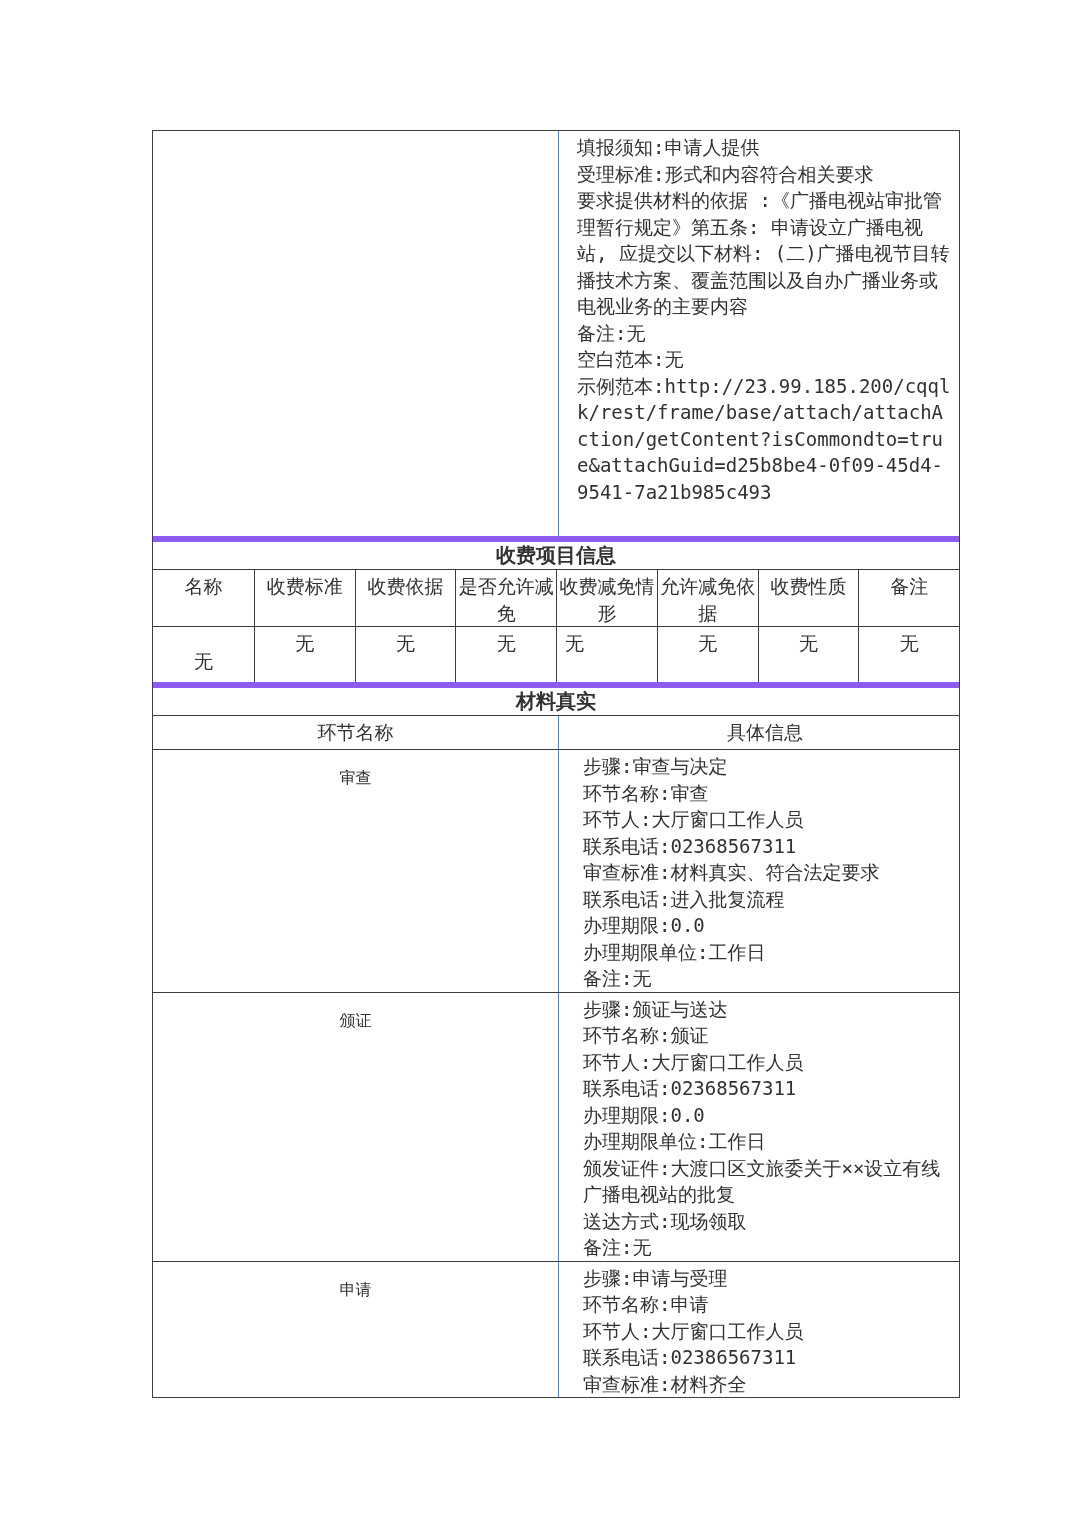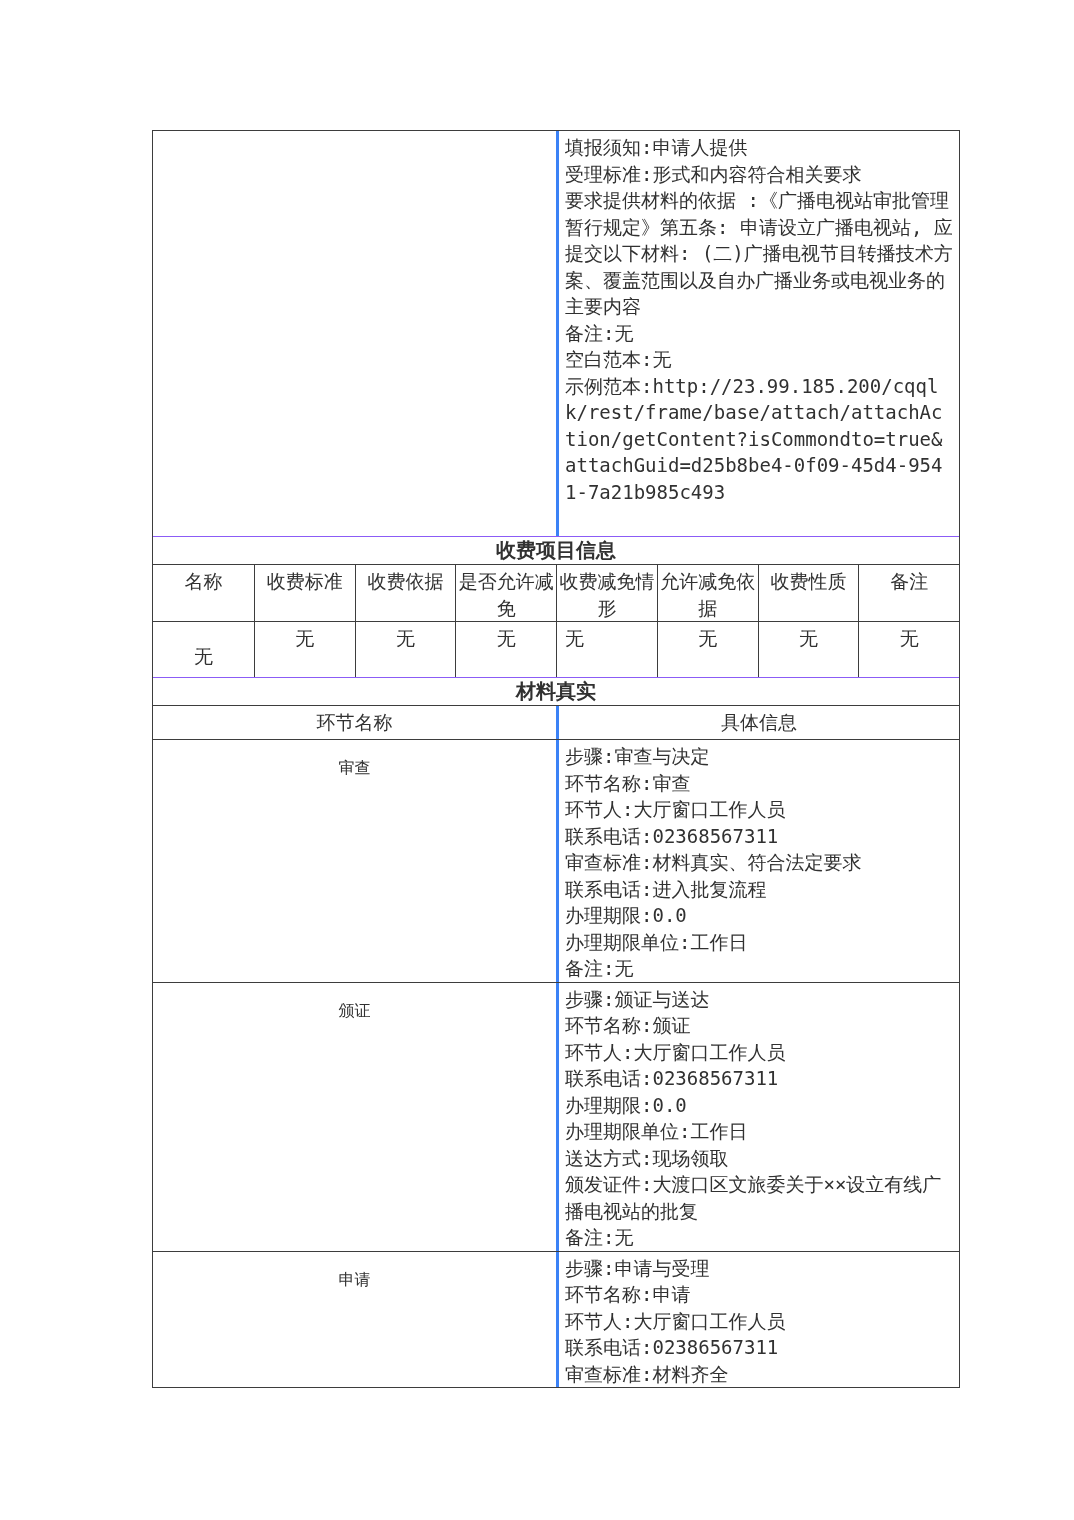--- a/index.html
+++ b/index.html
@@ -20,44 +20,45 @@
     top: 130px;
     width: 808px;
     border: 1px solid #3d3d3d;
     box-sizing: border-box;
     background: #ffffff;
   }
   .trow {
     display: flex;
     border-top: 1px solid #3d3d3d;
     box-sizing: border-box;
+    gap: 12px;
   }
   .trow:first-child { border-top: none; }
   .cell-left {
     width: 406px;
     flex: none;
-    border-right: 3px solid #3b82f6;
+    border-right: 1px solid #3b82f6;
     box-sizing: border-box;
   }
   .cell-right {
     flex: 1;
     min-width: 0;
     padding: 3px 6px 0 6px;
     box-sizing: border-box;
   }
   .para {
     font-size: 19px;
     line-height: 26.5px;
     word-break: normal;
     overflow-wrap: break-word;
   }
   .para.url { word-break: break-all; }
   .notice-row { min-height: 405px; }
   .section-bar {
-    border-top: 1px solid #8b5cf6;
+    border-top: 6px solid #8b5cf6;
     text-align: center;
     font-weight: bold;
     font-size: 20px;
     line-height: 27px;
     height: 27px;
     box-sizing: content-box;
   }
   .fee-grid {
     display: grid;
     grid-template-columns: repeat(8, 1fr);
@@ -94,20 +95,21 @@
   .step-name {
     text-align: center;
     font-size: 16px;
     line-height: 26.5px;
     padding-top: 15px;
   }
   .detail-line {
     font-size: 19px;
     line-height: 26.5px;
     overflow-wrap: break-word;
+    margin-left: 6px;
   }
   .r-shencha  { min-height: 242px; }
   .r-banzheng { min-height: 264px; }
   .r-shenqing { min-height: 132px; }
 </style>
 </head>
 <body>
 
 <div class="doc-table">
 
@@ -171,22 +173,22 @@
 
   <div class="trow r-banzheng">
     <div class="cell-left step-name">颁证</div>
     <div class="cell-right">
       <div class="detail-line">步骤:颁证与送达</div>
       <div class="detail-line">环节名称:颁证</div>
       <div class="detail-line">环节人:大厅窗口工作人员</div>
       <div class="detail-line">联系电话:02368567311</div>
       <div class="detail-line">办理期限:0.0</div>
       <div class="detail-line">办理期限单位:工作日</div>
+      <div class="detail-line">颁发证件:大渡口区文旅委关于××设立有线广播电视站的批复</div>
       <div class="detail-line">送达方式:现场领取</div>
-      <div class="detail-line">颁发证件:大渡口区文旅委关于××设立有线广播电视站的批复</div>
       <div class="detail-line">备注:无</div>
     </div>
   </div>
 
   <div class="trow r-shenqing">
     <div class="cell-left step-name">申请</div>
     <div class="cell-right">
       <div class="detail-line">步骤:申请与受理</div>
       <div class="detail-line">环节名称:申请</div>
       <div class="detail-line">环节人:大厅窗口工作人员</div>

